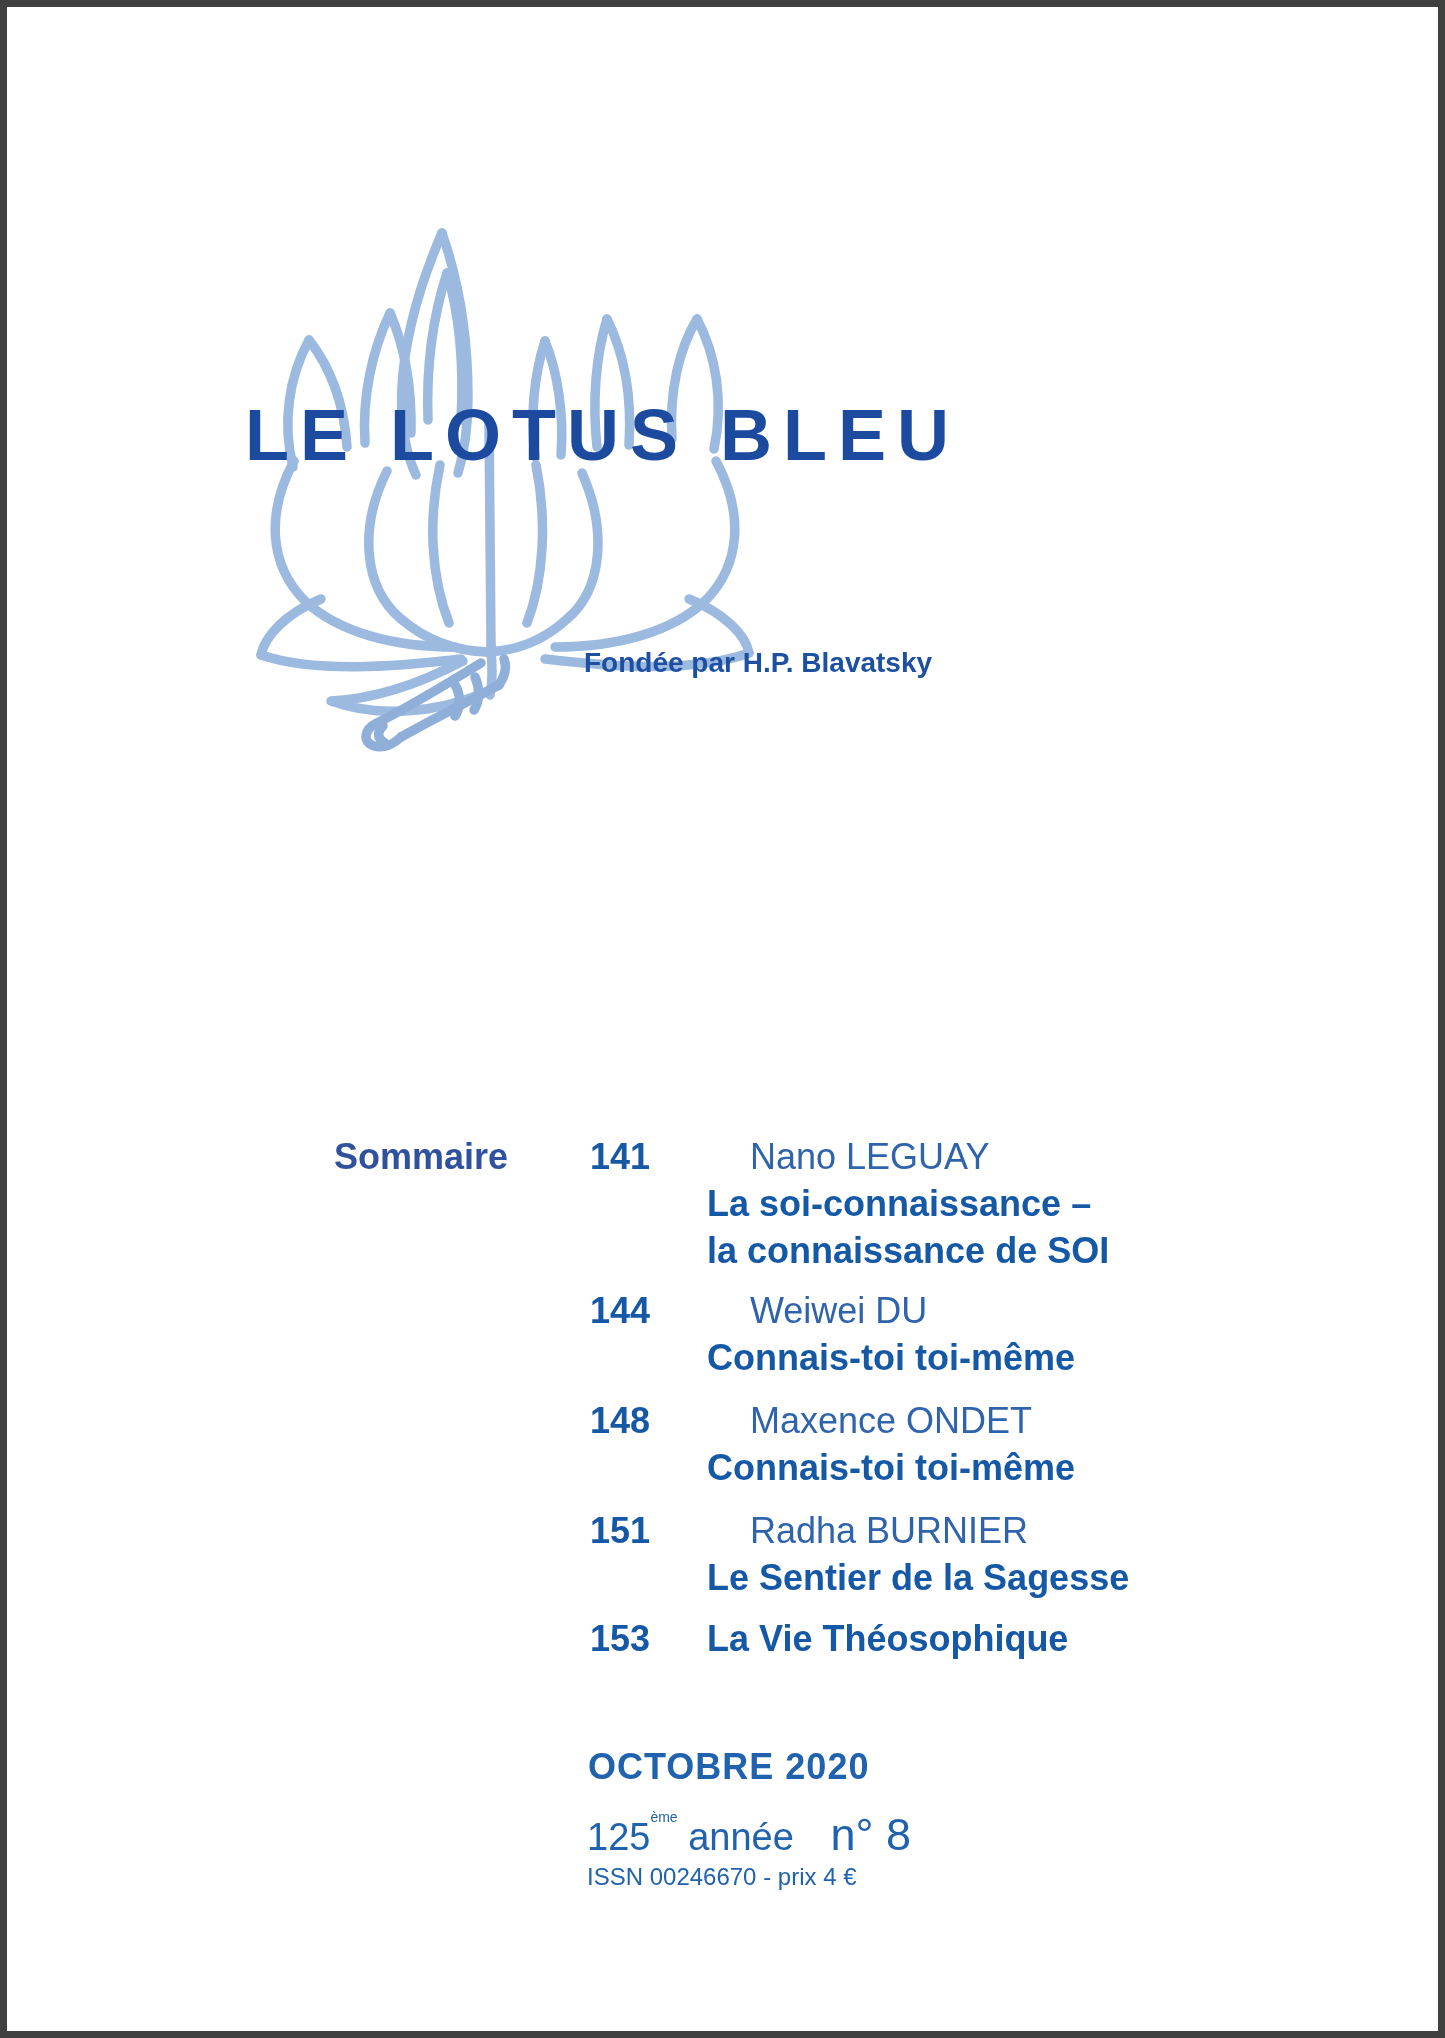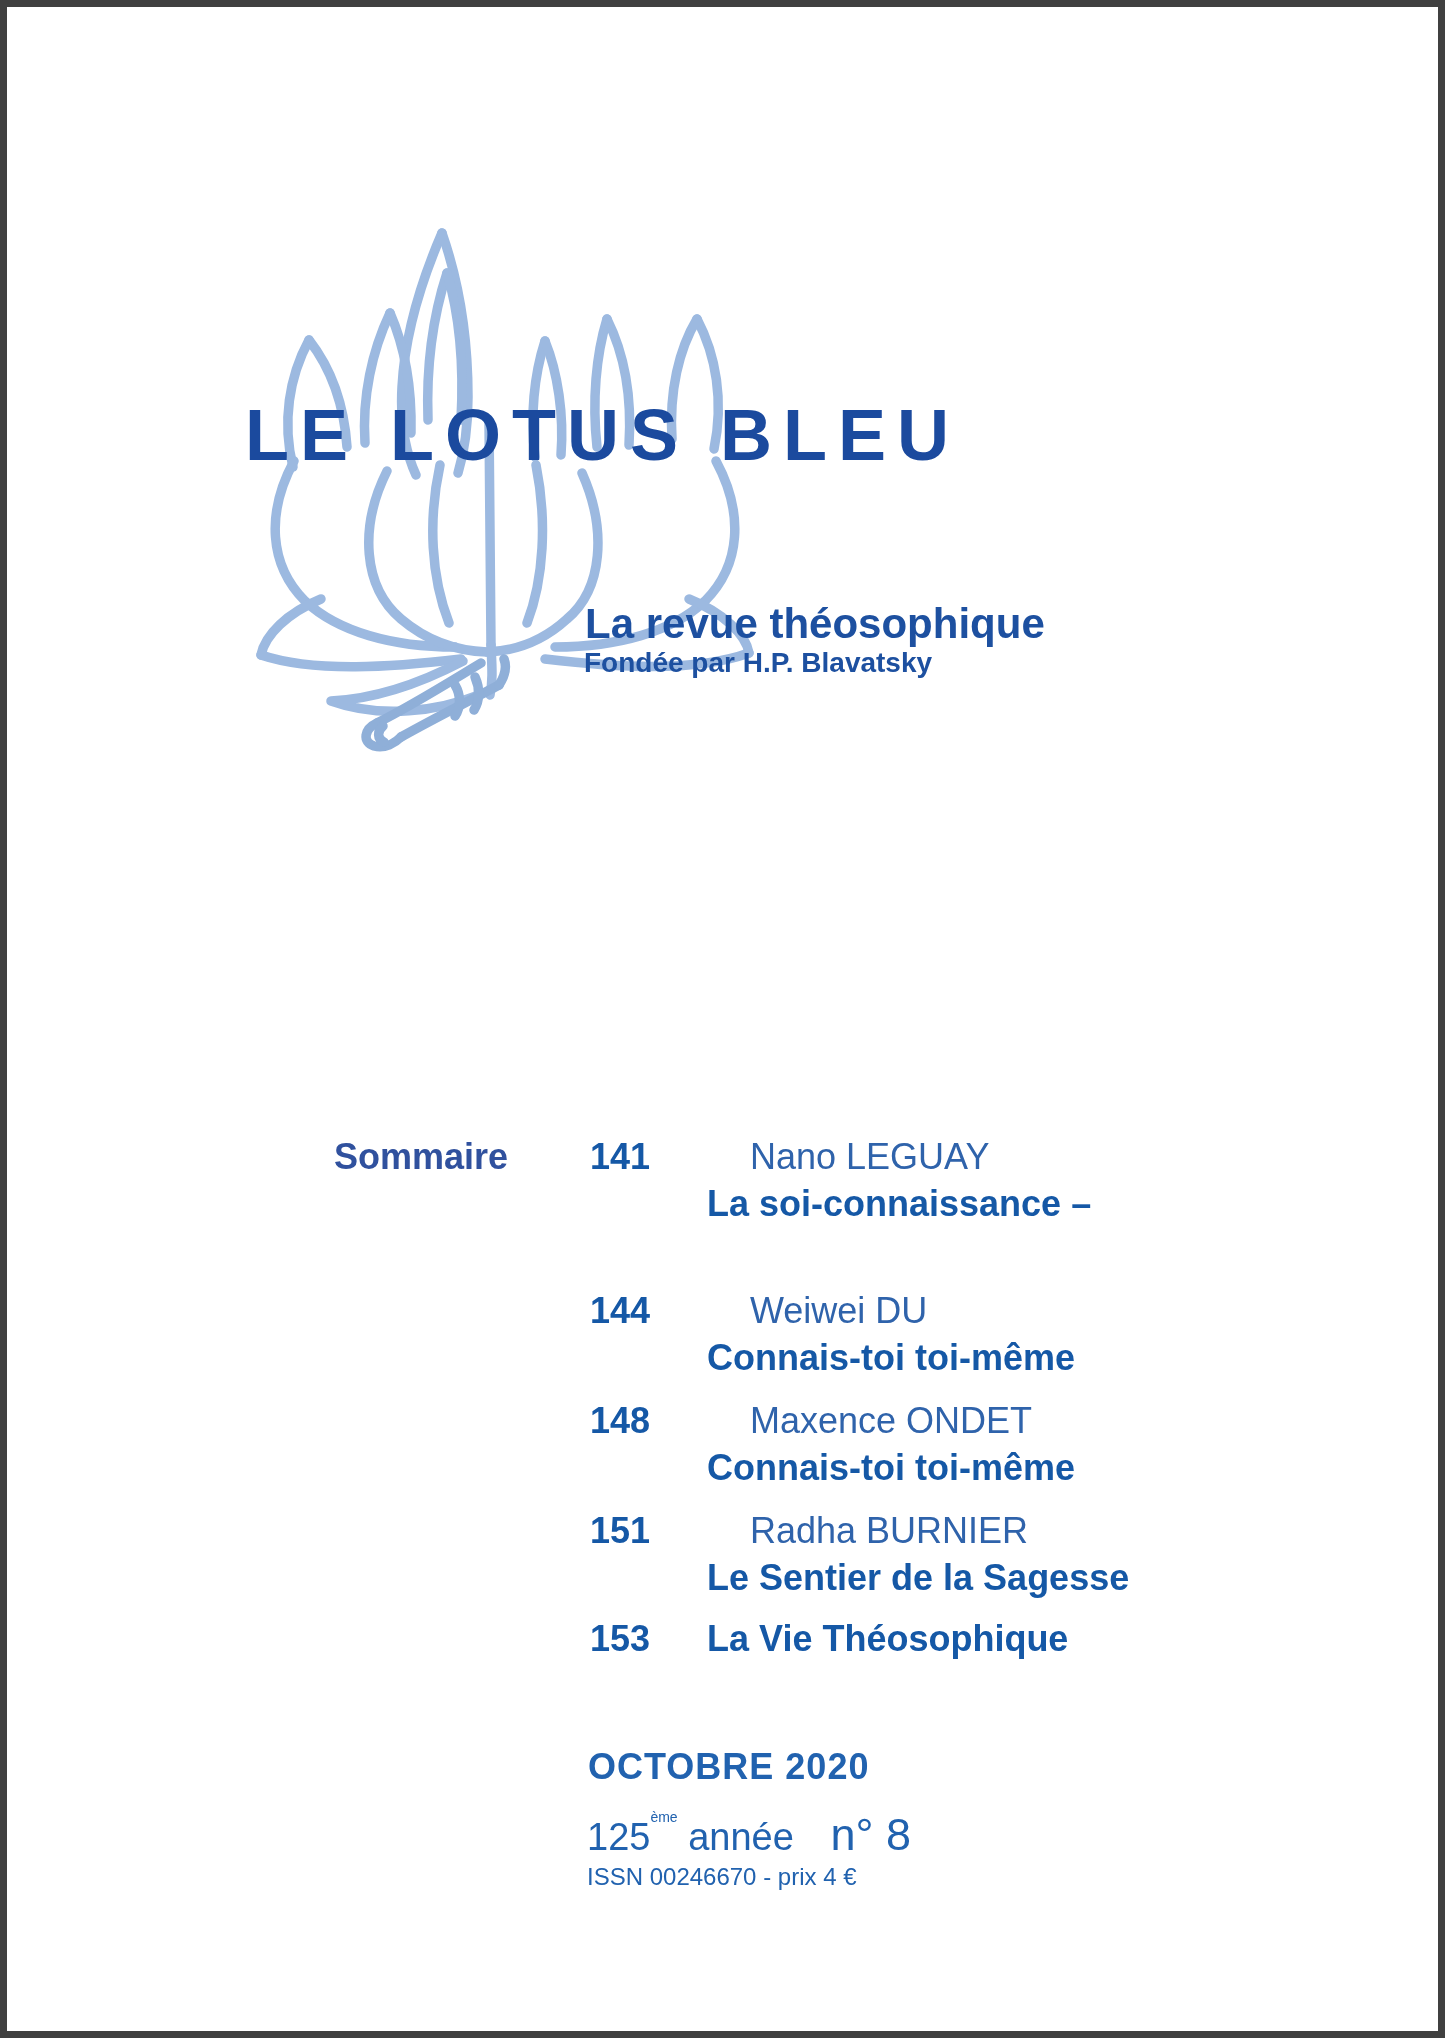--- a/index.html
+++ b/index.html
@@ -137,30 +137,30 @@
         <path d="M148,511 C142,516 142,524 149,527"></path>
 
         <path d="M264,470 C270,461 272,452 269,444"></path>
         <path d="M240,462 C245,473 245,486 239,495"></path>
         <path d="M220,470 C226,480 226,492 220,501"></path>
       </g>
     </svg>
   </div>
 
   <div class="magazine-title">LE LOTUS BLEU</div>
-  <div class="magazine-subtitle">La revue théosophique</div>
   <div class="founder-line">Fondée par H.P. Blavatsky</div>
 
   <div class="toc-heading">Sommaire</div>
 
   <div class="toc-entry e1">
     <span class="num">141</span>
     <div class="texts">
       <div class="author">Nano LEGUAY</div>
       <div class="title-line">La soi-connaissance –</div>
+      <div class="title-line">la connaissance de SOI</div>
     </div>
   </div>
 
   <div class="toc-entry e2">
     <span class="num">144</span>
     <div class="texts">
       <div class="author">Weiwei DU</div>
       <div class="title-line">Connais-toi toi-même</div>
     </div>
   </div>

